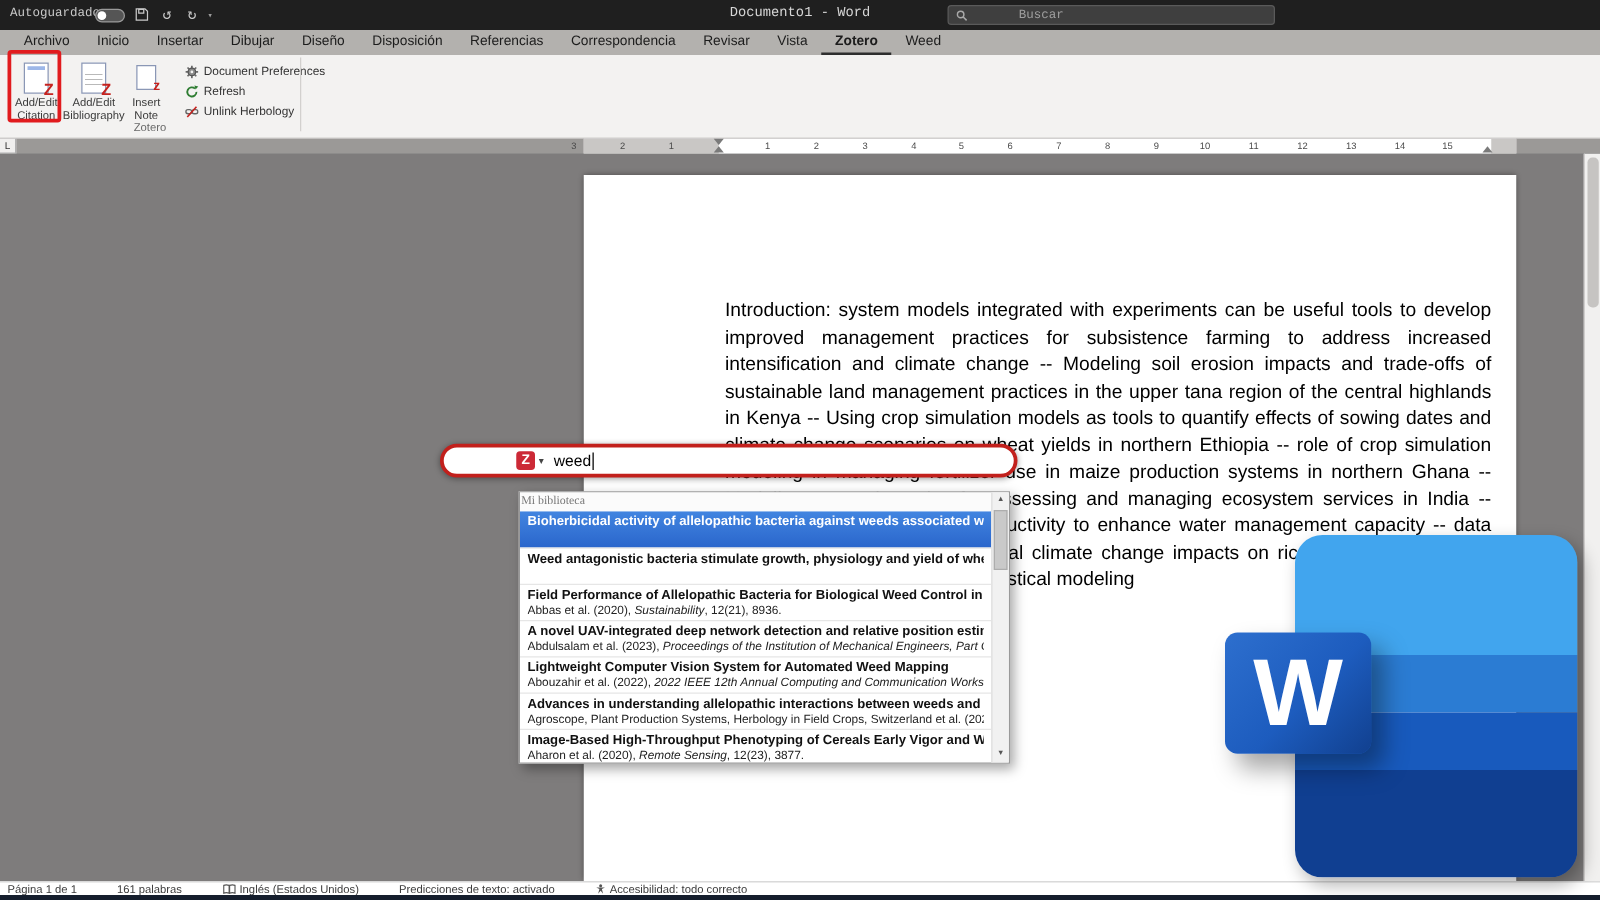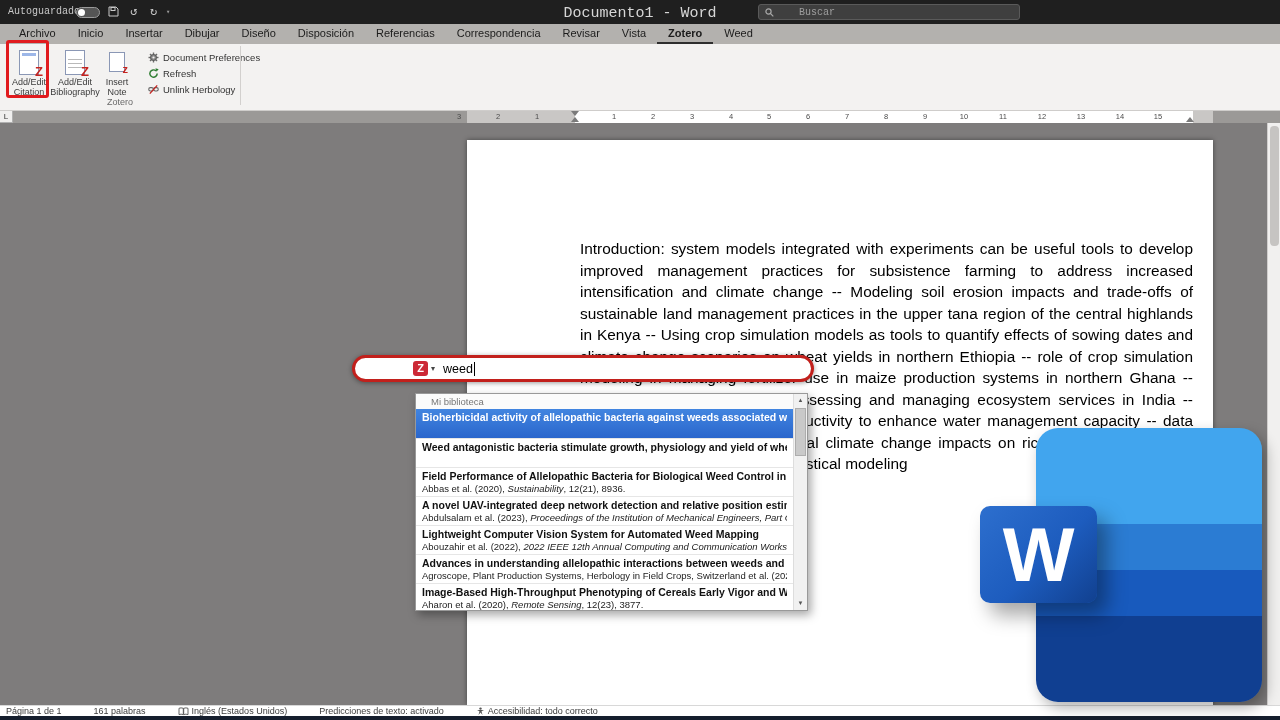--- a/index.html
+++ b/index.html
@@ -10,23 +10,23 @@
   
   .titlebar { position:absolute; left:0; top:0; width:1280px; height:24px; background:#1f1f1f; color:#cfcfcf;font-family:Liberation Mono, monospace; }
   .autosave { position:absolute; left:8px; top:6px; font-size:10px; color:#c8c8c8; }
   .toggle { position:absolute; left:76px; top:7px; width:24px; height:11px; border:1px solid #9a9a9a; border-radius:6px; background:#555; }
   .toggle .knob { position:absolute; left:1px; top:1px; width:7px; height:7px; border-radius:50%; background:#fff; }
   .qat-icon { position:absolute; top:4px; font-size:12px; color:#c9c9c9; line-height:16px; }
   .saveicon { left:108px; top:6px; }
   .undoicon { left:130px; }
   .redoicon { left:150px; }
   .qat-caret { position:absolute; left:166px; top:8px; font-size:7px; color:#9a9a9a; }
-  .doc-title { position:absolute; left:0; right:0; top:5px; text-align:center; font-size:15px; color:#d6d6d6; pointer-events:none; }
+  .doc-title { position:absolute; left:0; right:0; top:5px; text-align:center; font-size:11px; color:#d6d6d6; pointer-events:none; }
   .searchbox { position:absolute; left:758px; top:4px; width:262px; height:16px; background:#3f3f3f; border:1px solid #5a5a5a; border-radius:3px; display:flex; align-items:center; padding-left:6px; }
-  .searchbox .ph { font-size:10px; color:#9f9f9f; margin-left:5px;padding-left:20px; }
+  .searchbox .ph { font-size:10px; color:#9f9f9f; margin-left:21px;padding-left:20px; }
 
   
   .tabrow { position:absolute; left:0; top:24px; width:1280px; height:20px; background:#b3b1ae; display:flex; align-items:stretch; padding-left:8px; }
   .rtab { font-size:11px; color:#1c1c1c; padding:3px 11px 2px 11px; cursor:default; }
   .rtab.active { border-bottom:2px solid #2e2e2e; font-weight:bold; }
 
   
   .ribbon { position:absolute; left:0; top:44px; width:1280px; height:67px; background:#f3f2f1; border-bottom:1px solid #cfcdcb; }
   .bigbtn { position:absolute; top:3px; height:56px; display:flex; flex-direction:column; align-items:center; font-size:9px; color:#3b3b3b; line-height:10px; text-align:center; }
   .bigbtn .iconzone { height:30px; display:flex; align-items:center; justify-content:center; }
@@ -63,21 +63,21 @@
 
   
   .zpill { position:absolute; left:352px; top:355px; width:462px; height:27px; background:#fff; border:3px solid #c2201c; border-radius:14px; box-shadow:0 1px 5px rgba(0,0,0,.4); z-index:45; display:flex; align-items:center; padding-left:58px; }
   .zlogo { width:15px; height:15px; background:#cc2936; border-radius:3px; color:#fff; font-weight:bold; font-size:11px; line-height:15px; text-align:center; }
   .zcaret { font-size:8px; color:#444; margin-left:3px; }
   .zquery { font-size:12.5px; color:#000; margin-left:8px; }
   .zcursor { width:1px; height:14px; background:#000; margin-left:1px; animation:blink 1s steps(1) infinite; }
   @keyframes blink { 50% { opacity:0; } }
 
   .zdrop { position:absolute; left:415px; top:393px; width:393px; height:218px; background:#fff; border:1px solid #999; box-shadow:3px 4px 9px rgba(0,0,0,.35); z-index:46; }
-  .zhead { height:15px; font-size:9.5px; color:#777; padding:2px 6px 0 15px; background:#fbfbfb; }
+  .zhead { height:15px; font-size:9.5px; color:#777; padding:2px 6px 0 1px; background:#fbfbfb;font-family:Liberation Serif, serif; }
   .zrows { position:absolute; left:0; top:15px; right:14px; bottom:0; overflow:hidden; }
   .zrow { height:29px; padding:2px 6px 0 6px; border-top:1px solid #e6e6e6; cursor:default; }
   .zrow:first-child { border-top:none; }
   .zrow-title { font-size:10.5px; font-weight:bold; color:#111; white-space:nowrap; overflow:hidden; line-height:13px; }
   .zrow-cite { font-size:9.5px; color:#222; white-space:nowrap; overflow:hidden; line-height:12px; }
   .zrow-cite .it { font-style:italic; }
   .zrow.sel { background:linear-gradient(#4285e0,#2a66cc); border-top:none; }
   .zrow.sel .zrow-title, .zrow.sel .zrow-cite { color:#fff; }
   .zsb { position:absolute; right:0; top:0; width:14px; height:100%; background:#f1f1f1; border-left:1px solid #ddd; }
   .zsb-btn { position:absolute; left:0; width:13px; height:13px; font-size:6px; color:#555; text-align:center; line-height:13px; }

